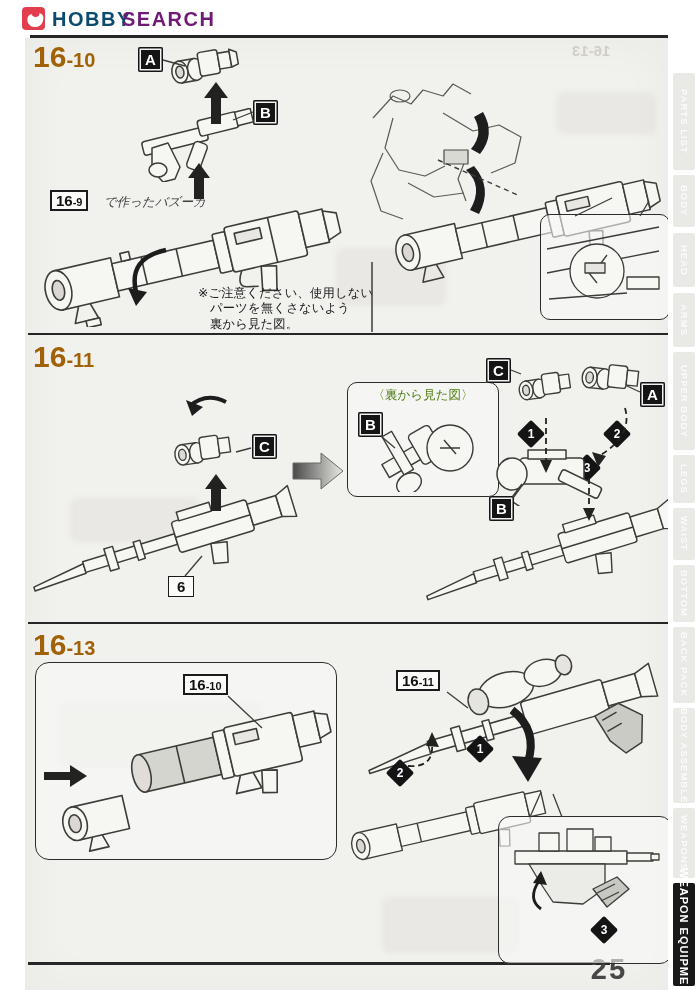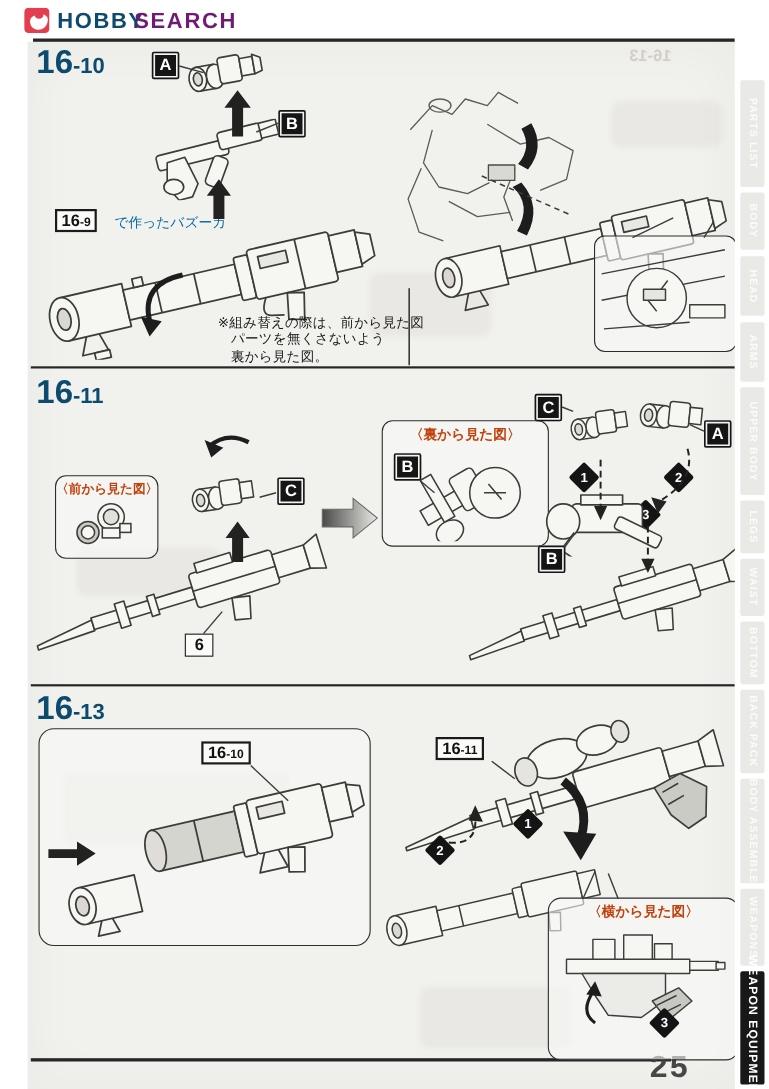--- a/index.html
+++ b/index.html
@@ -4,38 +4,38 @@
 <style>
   html,body{margin:0;padding:0;background:#ffffff;font-family:"Liberation Sans","DejaVu Sans",sans-serif;}
   #stage{position:relative;width:699px;height:990px;background:#ffffff;overflow:hidden;}
   .paper{position:absolute;left:25px;top:38px;width:645px;height:952px;background:#f1f1ee;box-shadow:inset 0 0 50px rgba(60,50,30,.04);}
   .abs{position:absolute;}
   .rule{position:absolute;background:#262626;}
   
   .brand-hobby{font-size:20px;font-weight:800;color:#0c4a6e;letter-spacing:1.5px;}
   .brand-search{font-size:20px;font-weight:700;color:#701a75;letter-spacing:1.5px;}
   
-  .stitle{color:#0c4a6e;white-space:nowrap;text-align:right;}
+  .stitle{color:#a16207;white-space:nowrap;text-align:right;}
   .stitle .b{font-size:30px;font-weight:800;}
   .stitle .s{font-size:20px;font-weight:800;}
   
   .tag{position:absolute;width:25px;height:25px;background:#151515;color:#fff;font-weight:800;font-size:15px;
        display:flex;align-items:center;justify-content:center;border-radius:2px;
        box-shadow:inset 0 0 0 1.5px #151515, inset 0 0 0 3px rgba(255,255,255,.95);}
   
   .refbox{position:absolute;display:inline-flex;align-items:baseline;border:2px solid #1b1b1b;background:#fbfbf9;
           padding:0 4px;color:#111;white-space:nowrap;}
   .refbox .b{font-size:15px;font-weight:800;}
   .refbox .s{font-size:11px;font-weight:800;}
   .numbox{position:absolute;border:1.7px solid #1b1b1b;background:#fbfbf9;color:#111;font-weight:800;font-size:15px;padding:1px 8px;}
   
   .vbox{position:absolute;border:1.7px solid #2c2c2c;border-radius:10px;background:rgba(249,249,246,.6);}
-  .vlabel{text-align:center;font-weight:700;font-size:12.5px;color:#c2410c;margin-top:4px;white-space:nowrap;}
+  .vlabel{text-align:center;font-weight:400;font-size:12.5px;color:#4d7c0f;margin-top:4px;white-space:nowrap;}
   .note{position:absolute;font-size:12.3px;color:#161616;line-height:1.26;letter-spacing:.2px;white-space:nowrap;}
-  .caption{position:absolute;font-size:13px;color:#0369a1;font-weight:700;white-space:nowrap;}
+  .caption{position:absolute;font-size:13px;color:#404040;font-weight:700;white-space:nowrap;font-style:italic;}
   
   .diamond{position:absolute;width:20px;height:20px;background:#141414;transform:rotate(45deg);border-radius:2px;}
   .diamond span{position:absolute;inset:0;display:flex;align-items:center;justify-content:center;transform:rotate(-45deg);color:#fff;font-size:12px;font-weight:800;}
   
   .stab{position:absolute;left:673px;width:22px;background:#e9e9e6;color:#fbfbfa;
         writing-mode:vertical-rl;text-orientation:mixed;display:flex;align-items:center;justify-content:center;
         font-size:9.5px;font-weight:700;letter-spacing:1px;border-radius:2px;cursor:pointer;white-space:nowrap;}
   .stab.active{background:#181818;color:#ffffff;font-size:11px;letter-spacing:1px;}
   .sidecol{position:absolute;left:668px;top:0;width:31px;height:990px;background:#ffffff;}
   .ill{position:absolute;}
@@ -125,21 +125,21 @@
       <rect x="214" y="52" width="26" height="11" fill="#e9e7e3"></rect>
       <line x1="250" y1="44" x2="250" y2="90"></line>
       <rect x="281" y="48" width="24" height="34"></rect>
       <polygon points="305,50 318,55 318,75 305,80"></polygon>
       <path d="M233,90 l15,3 -5,24 -14,-3 z"></path>
       <path d="M213,90 q-9,15 2,17 l11,2" fill="none"></path>
     </g>
   </svg>
 
   <div class="note" style="left:198px;top:286px;">
-    <div>※組み替えの際は、前から見た図</div>
+    <div>※ご注意ください、使用しない</div>
     <div style="padding-left:12px;">パーツを無くさないよう</div>
     <div style="padding-left:12px;">裏から見た図。</div>
   </div>
 
   <svg class="ill" style="left:348px;top:58px;" width="185" height="215" viewBox="0 0 185 215">
     <g fill="none" stroke="#5a5a56" stroke-width="1.2" stroke-linejoin="round">
       <path d="M25,60 l20,-22 18,8 12,-14 20,6 10,-12 18,10"></path>
       <path d="M35,95 l-12,28 10,30 22,8"></path>
       <path d="M45,60 l-8,30 14,22 26,6 20,-10"></path>
       <path d="M95,55 l30,18 26,-6 22,12 -6,26 -24,10"></path>
@@ -183,33 +183,20 @@
         <rect x="86" y="62" width="32" height="12"></rect>
         <line x1="8" y1="84" x2="86" y2="78"></line>
       </g>
     </svg>
   </div>
 
   <div class="abs stitle" style="left:33px;top:340px;">
     <span class="b">16</span><span class="s">-11</span>
   </div>
 
-  <div class="vbox" style="left:50px;top:432px;width:92px;height:74px;">
-    <div class="vlabel" style="font-size:11.5px;">〈前から見た図〉</div>
-    <svg width="88" height="48" viewBox="0 0 88 48">
-      <g fill="#f6f6f3" stroke="#3c3c39" stroke-width="1.4">
-        <circle cx="50" cy="18" r="12"></circle>
-        <circle cx="50" cy="18" r="7" fill="#e2e0dc"></circle>
-        <rect x="42" y="28" width="16" height="9"></rect>
-        <rect x="58" y="24" width="10" height="8"></rect>
-        <circle cx="29" cy="32" r="10" fill="#ccc9c4"></circle>
-        <circle cx="29" cy="32" r="6"></circle>
-      </g>
-    </svg>
-  </div>
 
   <svg class="ill" style="left:168px;top:424px;" width="72" height="50" viewBox="0 0 74 54">
     <g fill="#f6f6f3" stroke="#3c3c39" stroke-width="1.5" stroke-linejoin="round" transform="rotate(-8 37 27)">
       <rect x="13" y="19" width="16" height="22"></rect>
       <ellipse cx="29" cy="30" rx="8" ry="11"></ellipse>
       <ellipse cx="13" cy="30" rx="8" ry="11"></ellipse>
       <rect x="33" y="14" width="20" height="24" rx="3"></rect>
       <rect x="53" y="18" width="12" height="16"></rect>
       <ellipse cx="13" cy="30" rx="4" ry="6" fill="#dddad6"></ellipse>
     </g>
@@ -387,21 +374,20 @@
       <rect x="88" y="54" width="104" height="28"></rect>
       <line x1="118" y1="54" x2="118" y2="82"></line>
       <rect x="192" y="48" width="13" height="40" rx="2"></rect>
       <rect x="205" y="44" width="76" height="46" rx="3"></rect>
       <rect x="281" y="48" width="24" height="34"></rect>
       <path d="M233,90 l15,3 -5,24 -14,-3 z"></path>
     </g>
   </svg>
 
   <div class="vbox" style="left:498px;top:816px;width:172px;height:146px;border-radius:12px;">
-    <div class="vlabel">〈横から見た図〉</div>
     <svg width="156" height="108" viewBox="0 0 156 108" style="margin-left:6px;">
       <g fill="#f6f6f3" stroke="#3c3c39" stroke-width="1.3" stroke-linejoin="round">
         <rect x="10" y="34" width="112" height="13"></rect>
         <rect x="122" y="36" width="26" height="8"></rect>
         <rect x="146" y="37" width="8" height="6"></rect>
         <rect x="34" y="16" width="20" height="18"></rect>
         <rect x="62" y="12" width="26" height="22"></rect>
         <rect x="90" y="20" width="16" height="14"></rect>
         <path d="M24,47 h76 v24 l-22,16 -30,-2 -12,-18 z" fill="#ebebe7"></path>
         <path d="M88,72 l24,-12 12,12 -22,18 z" fill="#c8c8c3"></path>

